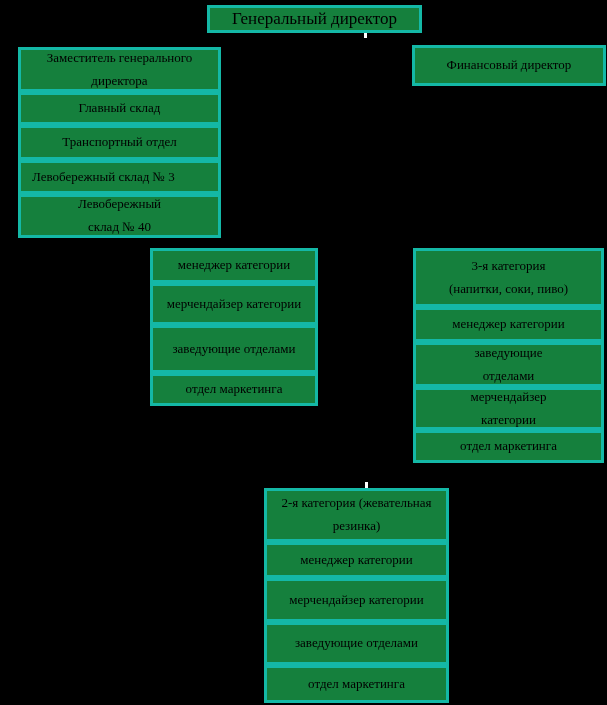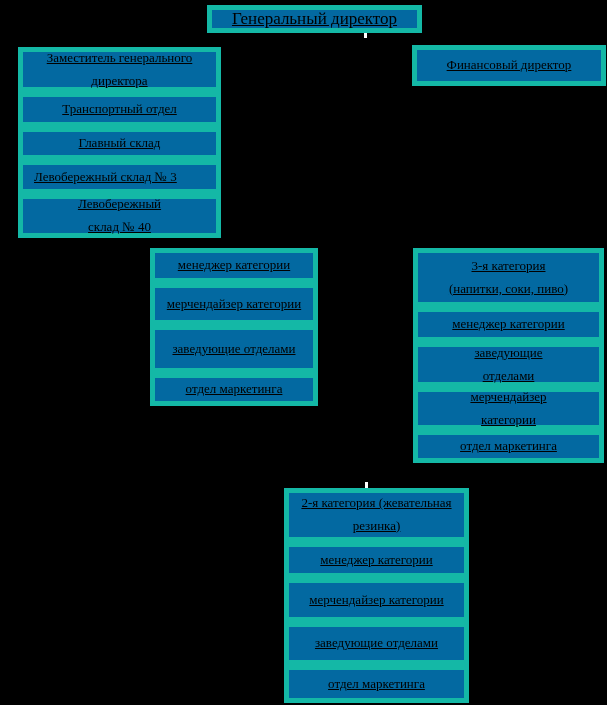--- a/index.html
+++ b/index.html
@@ -8,31 +8,30 @@
     width: 607px;
     height: 705px;
     background: #000000;
     font-family: "Liberation Serif", "DejaVu Serif", serif;
     overflow: hidden;
   }
   .col { position: absolute; }
   .abs { position: absolute; }
   .box {
     box-sizing: border-box;
-    background: #0369a1;
-    border: 5px solid #14b8a6;
+    background: #15803d;
+    border: 3px solid #14b8a6;
     color: #000000;
     font-size: 13px;
     line-height: 1.75;
     display: flex;
     align-items: center;
     justify-content: center;
     text-align: center;
     white-space: pre-line;
-    text-decoration: underline;
   }
   .col .box { width: 100%; }
   .box.left-align {
     justify-content: flex-start;
     text-align: left;
     padding-left: 11px;
   }
   .box.root-box { font-size: 17px; }
   .tick { position: absolute; background: #ffffff; }
 </style>
@@ -41,22 +40,22 @@
 
 <div class="canvas">
 
   <div class="box root-box abs" style="left:207px; top:5px; width:215px; height:28px;">Генеральный директор</div>
 
   <div class="tick" style="left:364px; top:33px; width:3px; height:5px;"></div>
 
   <div class="col" style="left:18px; top:47px; width:203px;">
     <div class="box" style="height:45px;">Заместитель генерального
 директора</div>
+    <div class="box" style="height:33px;">Главный склад</div>
     <div class="box" style="height:35px;">Транспортный отдел</div>
-    <div class="box" style="height:33px;">Главный склад</div>
     <div class="box left-align" style="height:34px;">Левобережный склад № 3</div>
     <div class="box" style="height:44px;">Левобережный
 склад № 40</div>
   </div>
 
   <div class="box abs" style="left:412px; top:45px; width:194px; height:41px;">Финансовый директор</div>
 
   <div class="col" style="left:150px; top:248px; width:168px;">
     <div class="box" style="height:35px;">менеджер категории</div>
     <div class="box" style="height:42px;">мерчендайзер категории</div>
@@ -70,21 +69,21 @@
     <div class="box" style="height:35px;">менеджер категории</div>
     <div class="box" style="height:45px;">заведующие
 отделами</div>
     <div class="box" style="height:43px;">мерчендайзер
 категории</div>
     <div class="box" style="height:33px;">отдел маркетинга</div>
   </div>
 
   <div class="tick" style="left:365px; top:482px; width:3px; height:6px;"></div>
 
-  <div class="col" style="left:284px; top:488px; width:185px;">
+  <div class="col" style="left:264px; top:488px; width:185px;">
     <div class="box" style="height:54px;">2-я категория (жевательная
 резинка)</div>
     <div class="box" style="height:36px;">менеджер категории</div>
     <div class="box" style="height:44px;">мерчендайзер категории</div>
     <div class="box" style="height:43px;">заведующие отделами</div>
     <div class="box" style="height:38px;">отдел маркетинга</div>
   </div>
 
 </div>
 

